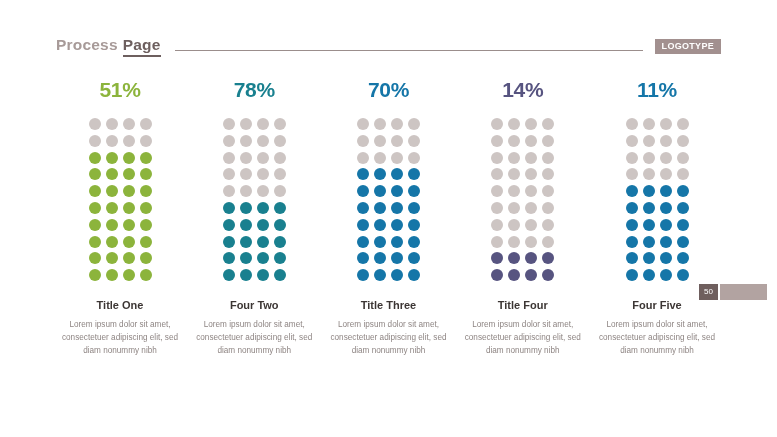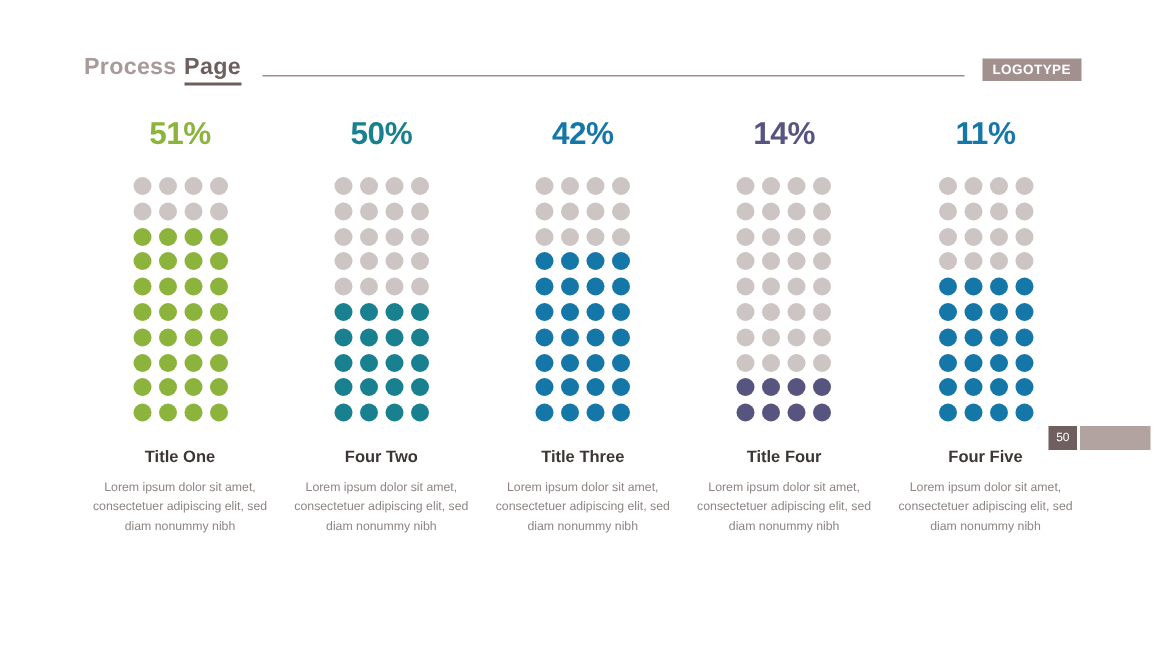--- a/index.html
+++ b/index.html
@@ -223,21 +223,21 @@
             <span class="dot" style="background: rgb(140, 180, 60);"></span>
             <span class="dot" style="background: rgb(140, 180, 60);"></span>
             <span class="dot" style="background: rgb(140, 180, 60);"></span>
             <span class="dot" style="background: rgb(140, 180, 60);"></span>
           </div>
         </div>
         <div class="col-title">Title One</div>
         <div class="col-body">Lorem ipsum dolor sit amet, consectetuer adipiscing elit, sed diam nonummy nibh</div>
       </div>
       <div class="column">
-        <div class="pct" style="color: rgb(25, 128, 143);">50%</div>
+        <div class="pct" style="color: rgb(25, 128, 143);">78%</div>
         <div class="dot-grid">
           <div class="dot-row">
             <span class="dot" style="background: rgb(205, 197, 195);"></span>
             <span class="dot" style="background: rgb(205, 197, 195);"></span>
             <span class="dot" style="background: rgb(205, 197, 195);"></span>
             <span class="dot" style="background: rgb(205, 197, 195);"></span>
           </div>
           <div class="dot-row">
             <span class="dot" style="background: rgb(205, 197, 195);"></span>
             <span class="dot" style="background: rgb(205, 197, 195);"></span>
@@ -290,21 +290,21 @@
             <span class="dot" style="background: rgb(25, 128, 143);"></span>
             <span class="dot" style="background: rgb(25, 128, 143);"></span>
             <span class="dot" style="background: rgb(25, 128, 143);"></span>
             <span class="dot" style="background: rgb(25, 128, 143);"></span>
           </div>
         </div>
         <div class="col-title">Four Two</div>
         <div class="col-body">Lorem ipsum dolor sit amet, consectetuer adipiscing elit, sed diam nonummy nibh</div>
       </div>
       <div class="column">
-        <div class="pct" style="color: rgb(21, 118, 168);">42%</div>
+        <div class="pct" style="color: rgb(21, 118, 168);">70%</div>
         <div class="dot-grid">
           <div class="dot-row">
             <span class="dot" style="background: rgb(205, 197, 195);"></span>
             <span class="dot" style="background: rgb(205, 197, 195);"></span>
             <span class="dot" style="background: rgb(205, 197, 195);"></span>
             <span class="dot" style="background: rgb(205, 197, 195);"></span>
           </div>
           <div class="dot-row">
             <span class="dot" style="background: rgb(205, 197, 195);"></span>
             <span class="dot" style="background: rgb(205, 197, 195);"></span>

